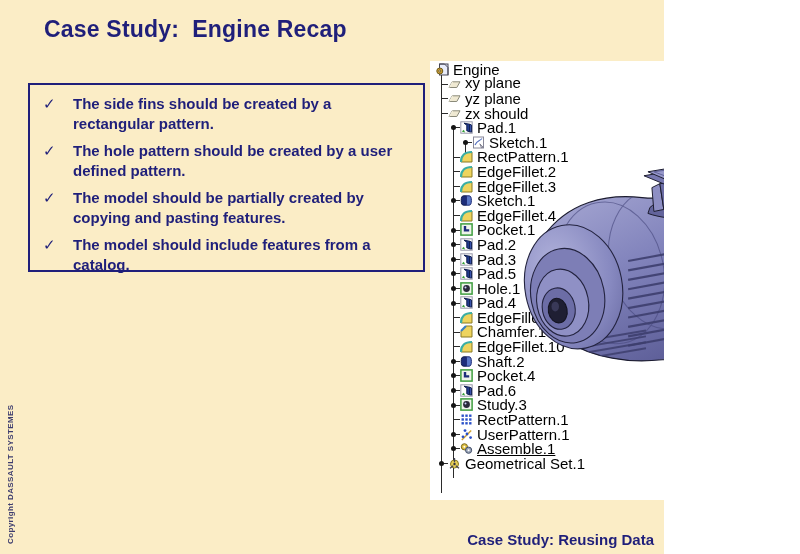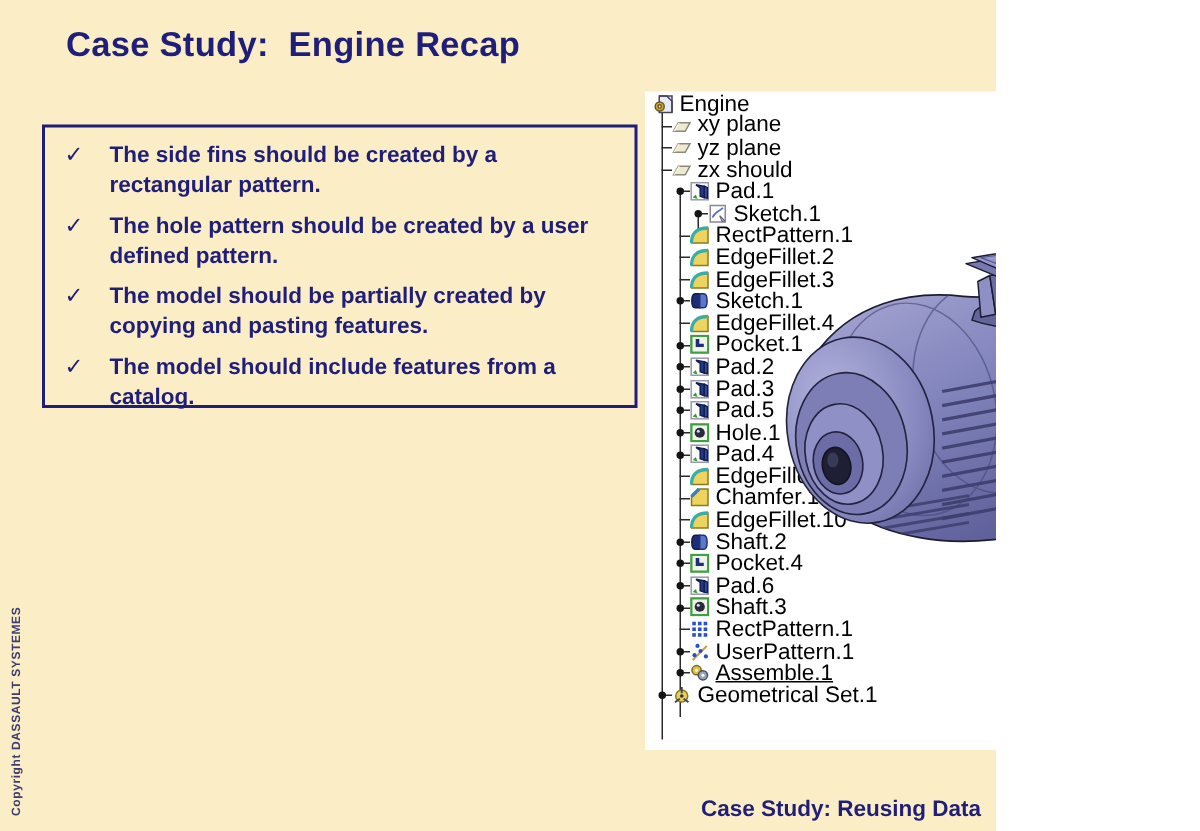--- a/index.html
+++ b/index.html
@@ -375,21 +375,21 @@
 
 
       <div class="trow" style="padding-left: 26px;">
         <span class="ticon">
           <svg viewBox="0 0 13 13" xmlns="http://www.w3.org/2000/svg">
             <rect x="0.9" y="0.9" width="11.2" height="11.2" fill="#eef4ea" stroke="#3f9e3f" stroke-width="1.5"></rect>
             <circle cx="6.5" cy="6.5" r="3.4" fill="#2a2a3a"></circle>
             <circle cx="5.5" cy="5.5" r="1" fill="#cfd6ff"></circle>
           </svg>
         </span>
-        <span class="tlabel">Shaft.3</span>
+        <span class="tlabel">Study.3</span>
       <div class="tick" style="left: 19px; width: 7px;"></div>
         <div class="exp" style="left: 17px;"></div>
       </div>
 
       <div class="trow" style="padding-left: 26px;">
         <span class="ticon">
           <svg viewBox="0 0 13 13" xmlns="http://www.w3.org/2000/svg">
             <g fill="#2a50c8">
               <rect x="1.5" y="1.5" width="2.4" height="2.4"></rect>
               <rect x="5.3" y="1.5" width="2.4" height="2.4"></rect>

